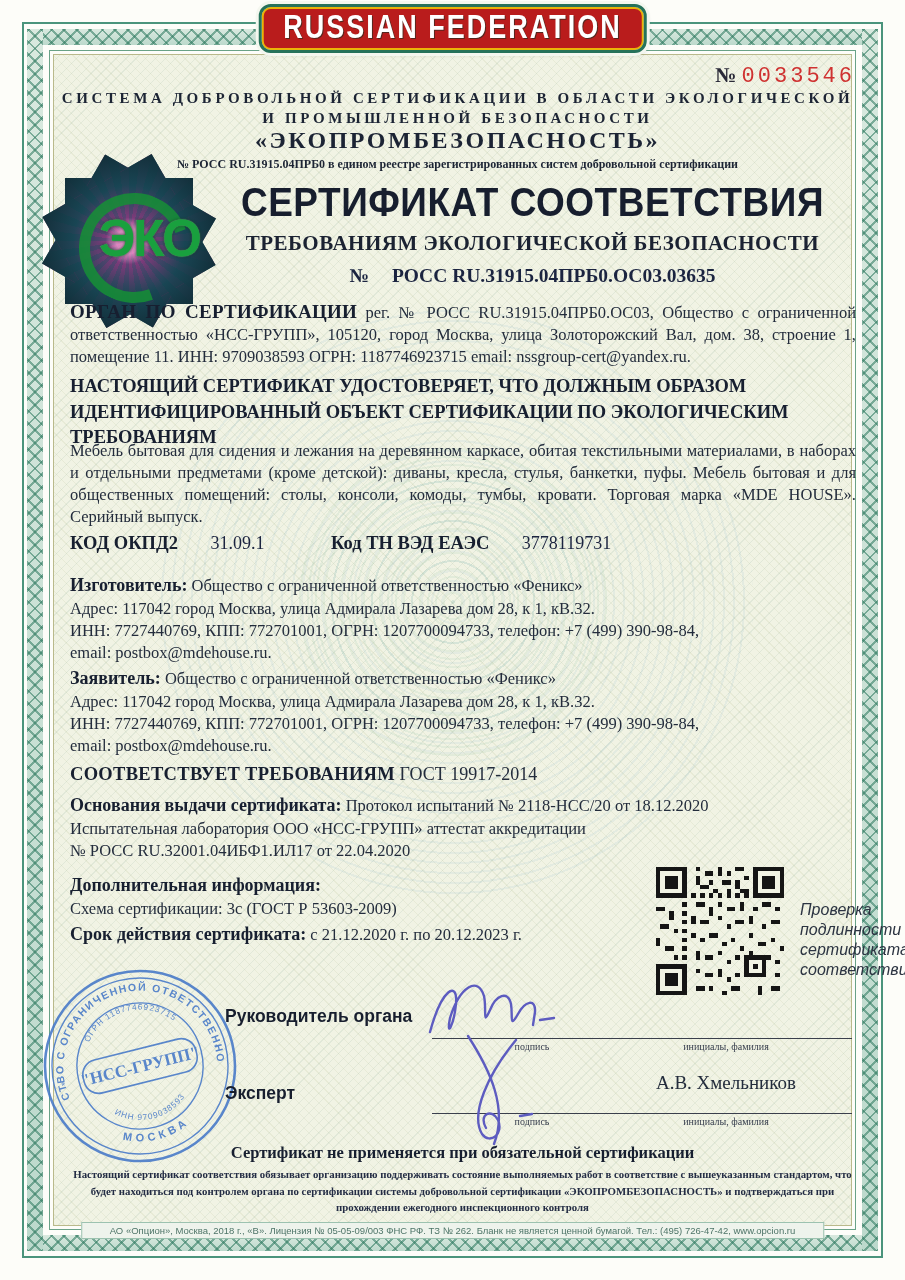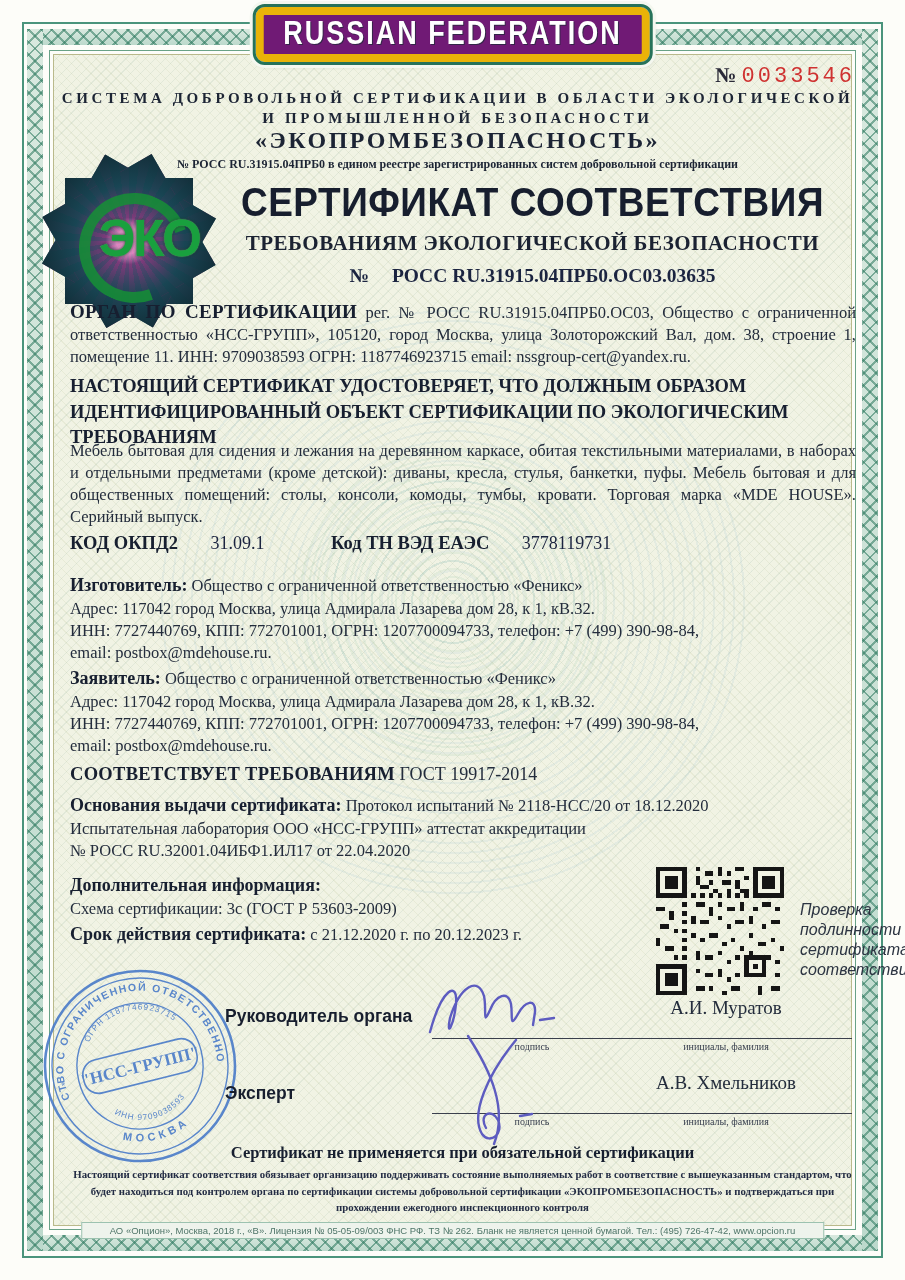--- a/index.html
+++ b/index.html
@@ -25,21 +25,21 @@
       #f1f3e4;}
   .watermark{position:absolute;left:50%;top:47%;width:600px;height:600px;border-radius:50%;
       transform:translate(-50%,-50%);
       background:repeating-radial-gradient(circle, rgba(110,165,195,.10) 0 2px, rgba(0,0,0,0) 2px 10px);}
   .watermark2{position:absolute;left:50%;top:47%;width:320px;height:320px;border-radius:50%;
       transform:translate(-50%,-50%);
       background:repeating-radial-gradient(circle, rgba(120,180,150,.12) 0 2px, rgba(0,0,0,0) 2px 8px);}
 
   
   .banner{position:absolute;top:7px;left:50%;transform:translateX(-50%);
-      background:#701a75;border:8px solid #eab308;outline:3px solid #26725a;
+      background:#b91c1c;border:2px solid #eab308;outline:3px solid #26725a;
       box-shadow:0 0 0 6px #f4f7ef, 2px 3px 5px rgba(30,60,50,.45);
       border-radius:9px;padding:3px 20px 5px;}
   .banner span{display:inline-block;color:#fff;font-family:"Liberation Sans",sans-serif;
       font-weight:bold;font-size:27px;letter-spacing:2px;transform:scaleY(1.22);
       text-shadow:1px 1px 0 rgba(0,50,35,.55);white-space:nowrap;}
 
   .blank-no{position:absolute;top:63px;right:50px;font-size:21px;font-weight:bold;color:#2a2a38;}
   .blank-no .digits{color:#cf3231;letter-spacing:3px;font-weight:normal;font-family:"Liberation Mono",monospace;font-size:22px;}
 
   .sysline{position:absolute;left:56px;right:46px;text-align:center;font-weight:bold;color:#1c2434;white-space:nowrap;}
@@ -381,21 +381,20 @@
   <div class="sig-line line-s1"></div>
   <div class="sig-line line-n1"></div>
   <div class="sig-line line-s2"></div>
   <div class="sig-line line-n2"></div>
 
   <div class="cap cap-s1">подпись</div>
   <div class="cap cap-n1">инициалы, фамилия</div>
   <div class="cap cap-s2">подпись</div>
   <div class="cap cap-n2">инициалы, фамилия</div>
 
-  <div class="sig-name name1">А.И. Муратов</div>
   <div class="sig-name name2">А.В. Хмельников</div>
 
   <svg class="autograph auto1" viewBox="0 0 200 80" xmlns="http://www.w3.org/2000/svg">
     <path d="M10 62 C 22 18 38 10 36 34 C 34 54 26 70 30 48 C 40 16 58 6 64 26 C 67 40 62 58 70 40 C 76 25 88 20 91 34 C 93 46 89 60 98 44 C 105 31 116 28 115 42 L 113 55 M 120 50 L 134 48" stroke="#5d5cc0" stroke-width="2.4" fill="none" stroke-linecap="round"></path>
   </svg>
   <svg class="autograph auto2" viewBox="0 0 150 120" xmlns="http://www.w3.org/2000/svg">
     <path d="M38 6 C 60 40 78 78 64 114 M 86 10 C 58 44 40 84 52 104 C 60 115 74 104 68 90 C 62 78 48 84 56 98 M 90 86 L 102 84" stroke="#5d5cc0" stroke-width="2.4" fill="none" stroke-linecap="round"></path>
   </svg>
 
   <div class="notapp">Сертификат не применяется при обязательной сертификации</div>

